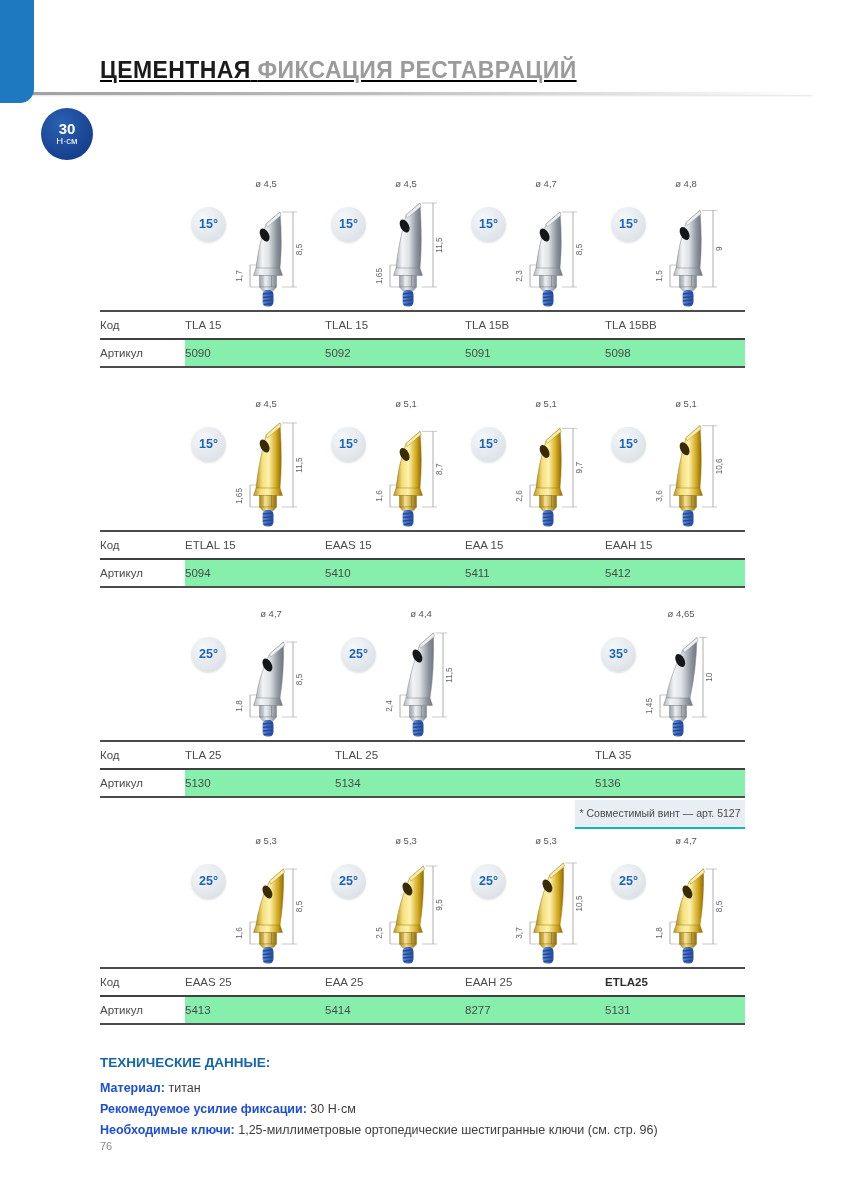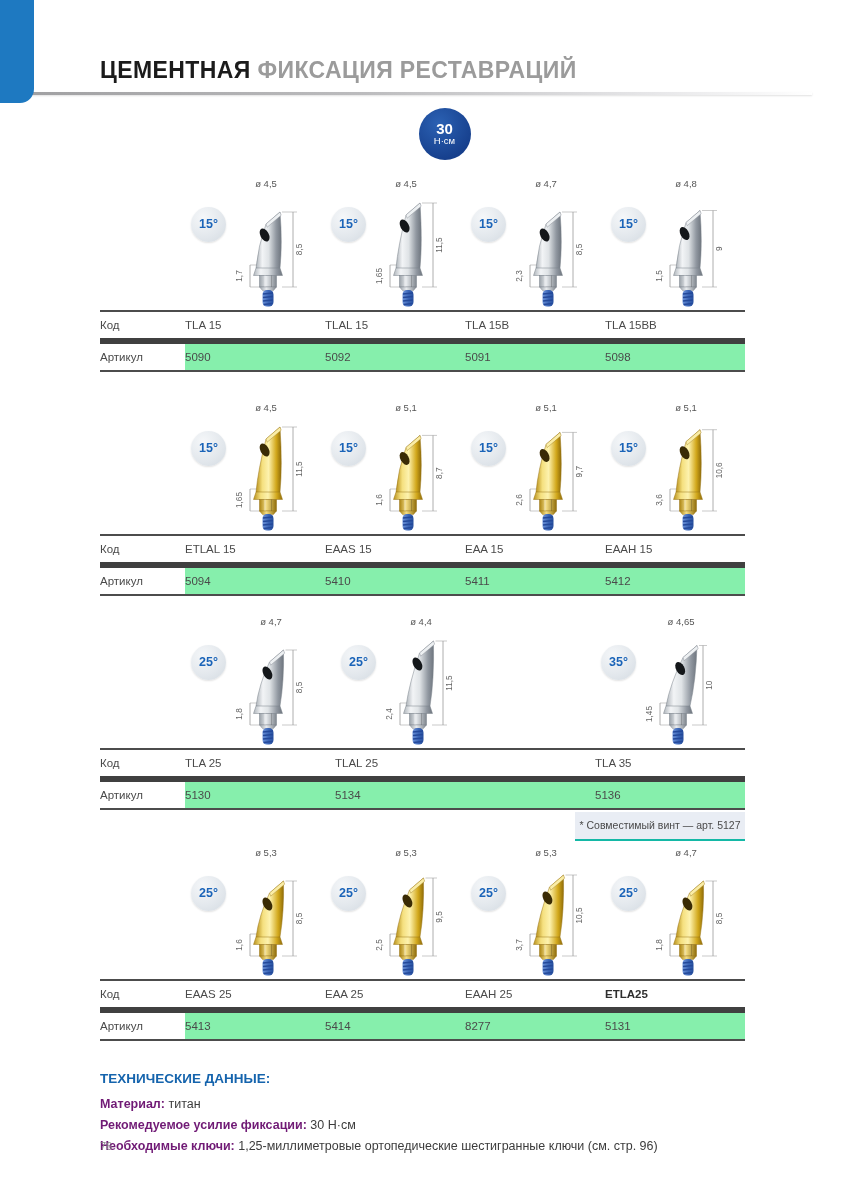--- a/index.html
+++ b/index.html
@@ -1,27 +1,27 @@
 <!DOCTYPE html>
 <html><head>
 <meta charset="utf-8">
 <style>
   html,body{margin:0;padding:0;background:#fff;}
   .page{position:relative;width:848px;height:1199px;background:#fff;overflow:hidden;
         font-family:"Liberation Sans",sans-serif;}
   
   .corner{position:absolute;left:0;top:0;width:34px;height:103px;background:#1e79c1;
           border-radius:0 0 14px 0;z-index:3;}
-  .h1{padding-top:57px;margin-left:100px;font-size:23px;font-weight:700;letter-spacing:.4px;line-height:1.2;}
+  .h1{padding-top:57px;margin-left:100px;font-size:23px;font-weight:700;letter-spacing:.4px;line-height:1.2;text-decoration:underline;}
   .h1 .t1{color:#1b1b1b;}
   .h1 .t2{color:#9b9b9b;}
   .divider{margin-top:7px;margin-right:36px;height:3px;
            background:linear-gradient(to right,#9e9ea0,#bcbcbe 45%,#e6e6e8 80%,rgba(230,230,232,0));
            box-shadow:0 1px 2px rgba(0,0,0,.12);}
-  .badge-row{margin:13px 0 0 41px;display:flex;align-items:center;gap:19px;height:52px;flex-direction:column;}
+  .badge-row{margin:13px 0 0 41px;display:flex;align-items:center;gap:19px;height:52px;}
   .torque-badge{width:52px;height:52px;border-radius:50%;
       background:radial-gradient(circle at 38% 30%,#2b61b3,#163f8c 75%);
       color:#fff;display:flex;flex-direction:column;align-items:center;justify-content:center;line-height:1.05;}
   .tb-value{font-size:15px;font-weight:700;}
   .tb-unit{font-size:9.5px;}
   .section-title{color:#1564ad;font-weight:700;font-size:15px;letter-spacing:.2px;}
   
   .rows{margin-left:100px;width:645px;}
   .grid-four{display:grid;grid-template-columns:85px repeat(4,140px);}
   .grid-three{display:grid;grid-template-columns:85px 150px 260px 150px;}
@@ -35,31 +35,31 @@
   .figbody{position:relative;height:118px;}
   .angle-badge{position:absolute;left:6px;top:15px;width:35px;height:35px;border-radius:50%;
       background:radial-gradient(circle at 35% 30%,#f5f7f9,#e2e7ec 60%,#d3dae1);
       display:flex;align-items:center;justify-content:center;font-weight:700;font-size:12.5px;color:#1b64b8;
       box-shadow:0 1px 2px rgba(0,0,0,.12);}
   svg.abut{position:absolute;left:38px;top:2px;}
   
   .ptable{border-top:2px solid #4c4c4c;border-bottom:2px solid #4c4c4c;}
   .trow>div{font-size:11.5px;color:#4a4a4a;text-align:left;height:26px;line-height:26px;
             white-space:nowrap;overflow:hidden;}
-  .trow.code{border-bottom:6px solid #404040;}
+  .trow.code{border-bottom:2px solid #404040;}
   .trow>.lbl{text-align:left;}
   .trow.article>div:not(.lbl){background:#86efac;}
   .trow .b{font-weight:700;color:#2e2e2e;}
   .note{width:170px;margin-left:475px;margin-top:2px;height:27px;line-height:27px;text-align:center;
         background:#e9edf4;border-bottom:2px solid #14b8a6;font-size:10.5px;color:#4a4a4a;}
   
   .tech{margin:30px 0 12px 100px;width:680px;}
   .tech-h{color:#1564ad;font-weight:700;font-size:13.5px;margin-bottom:11px;}
   .tline{font-size:12.5px;color:#3c3c3c;margin-top:7px;}
-  .tline b{color:#701a75;}
+  .tline b{color:#1d4ed8;}
   .pagenum{position:absolute;left:100px;top:1140px;font-size:11px;color:#8a8a8a;}
 </style>
 </head>
 <body>
 
 <svg width="0" height="0" style="position:absolute" aria-hidden="true">
   <defs>
     <linearGradient id="gSilver" x1="0" y1="0" x2="1" y2="0">
       <stop offset="0" stop-color="#aeb4ba"></stop>
         <stop offset="0.25" stop-color="#f2f4f6"></stop>

